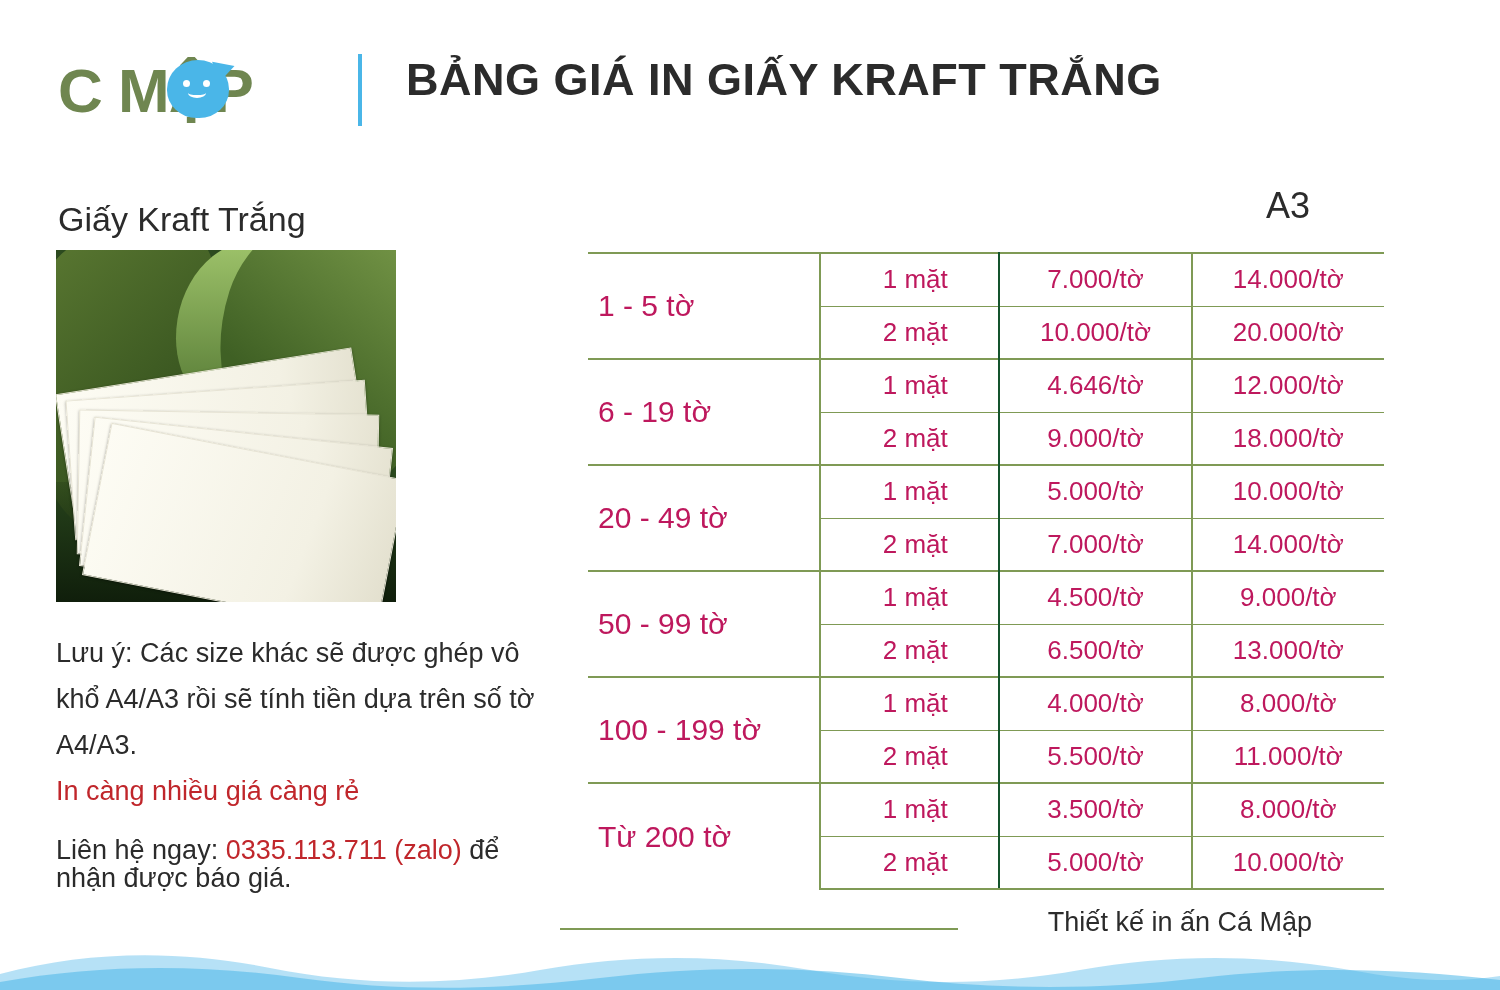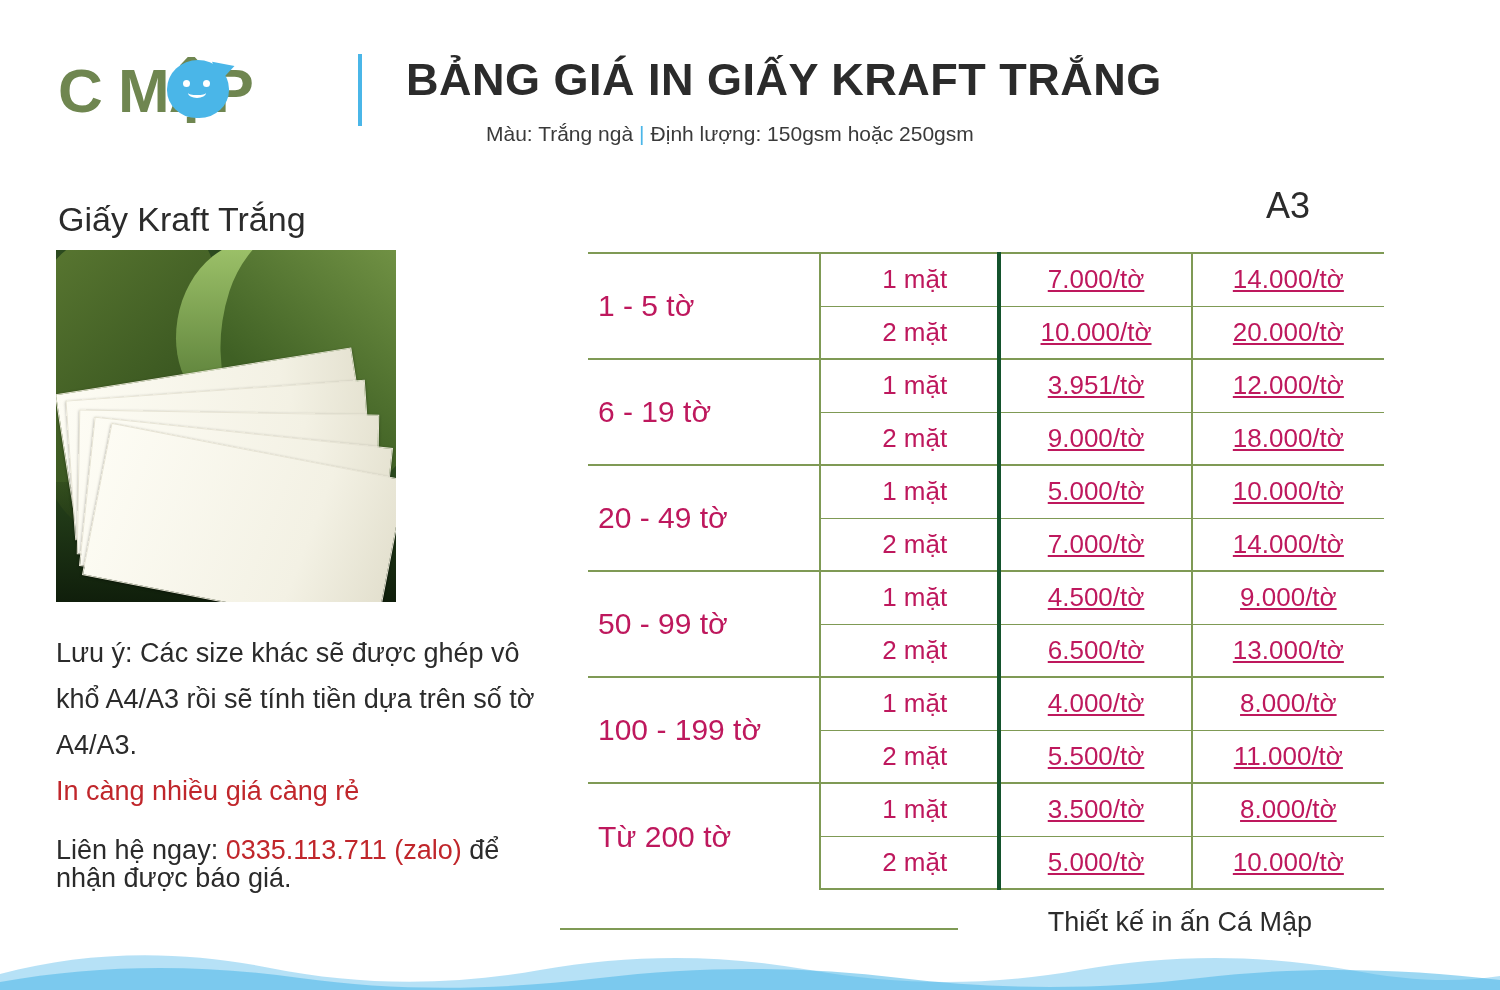--- a/index.html
+++ b/index.html
@@ -212,24 +212,24 @@
     text-align: left;
     padding-left: 10px;
     font-size: 30px;
     border-right: 2px solid #7f9a55;
     border-top: none;
     border-bottom: none;
   }
   table.price tr.band-start td.qty { border-top: 2px solid #7f9a55; }
   table.price td.side {
     width: 185px;
-    border-right: 4px solid #14532d;
+    border-right: 2px solid #14532d;
     padding-left: 11px;
   }
-  table.price td.val { width: 196px; text-decoration: underline; }
+  table.price td.val { width: 196px; }
   table.price td.val.a4 { border-right: 2px solid #7f9a55; }
   table.price tr.inner td.side,
   table.price tr.inner td.val { border-top: 1px solid #7f9a55; border-bottom: none; }
   table.price tr.band-start td.side,
   table.price tr.band-start td.val { border-top: 2px solid #7f9a55; border-bottom: none; }
   table.price tr.last td.side,
   table.price tr.last td.val { border-bottom: 2px solid #7f9a55; }
 
   
   .footer-text {
@@ -263,23 +263,20 @@
       <div class="logo-fish">
         <div class="fish-tail"></div>
         <div class="fish-body"></div>
         <div class="fish-eye l"></div>
         <div class="fish-eye r"></div>
         <div class="fish-smile"></div>
       </div>
     </div>
     <div class="header-divider"></div>
     <div class="title">BẢNG GIÁ IN GIẤY KRAFT TRẮNG</div>
-    <div class="subtitle">
-      <span>Màu: Trắng ngà</span><span class="sub-sep">|</span><span>Định lượng: 150gsm hoặc 250gsm</span>
-    </div>
   </div>
 
   <div class="left-heading">Giấy Kraft Trắng</div>
 
   <div class="photo">
     <div class="sky"></div>
     <div class="leaf-a"></div>
     <div class="leaf-c"></div>
     <div class="leaf-b"></div>
     <div class="dark-bottom"></div>
@@ -309,21 +306,21 @@
       </tr>
       <tr class="inner band-end">
         <td class="side">2 mặt</td>
         <td class="val a4">10.000/tờ</td>
         <td class="val a3">20.000/tờ</td>
       </tr>
 
       <tr class="band-start">
         <td class="qty" rowspan="2">6 - 19 tờ</td>
         <td class="side">1 mặt</td>
-        <td class="val a4">3.951/tờ</td>
+        <td class="val a4">4.646/tờ</td>
         <td class="val a3">12.000/tờ</td>
       </tr>
       <tr class="inner band-end">
         <td class="side">2 mặt</td>
         <td class="val a4">9.000/tờ</td>
         <td class="val a3">18.000/tờ</td>
       </tr>
 
       <tr class="band-start">
         <td class="qty" rowspan="2">20 - 49 tờ</td>

